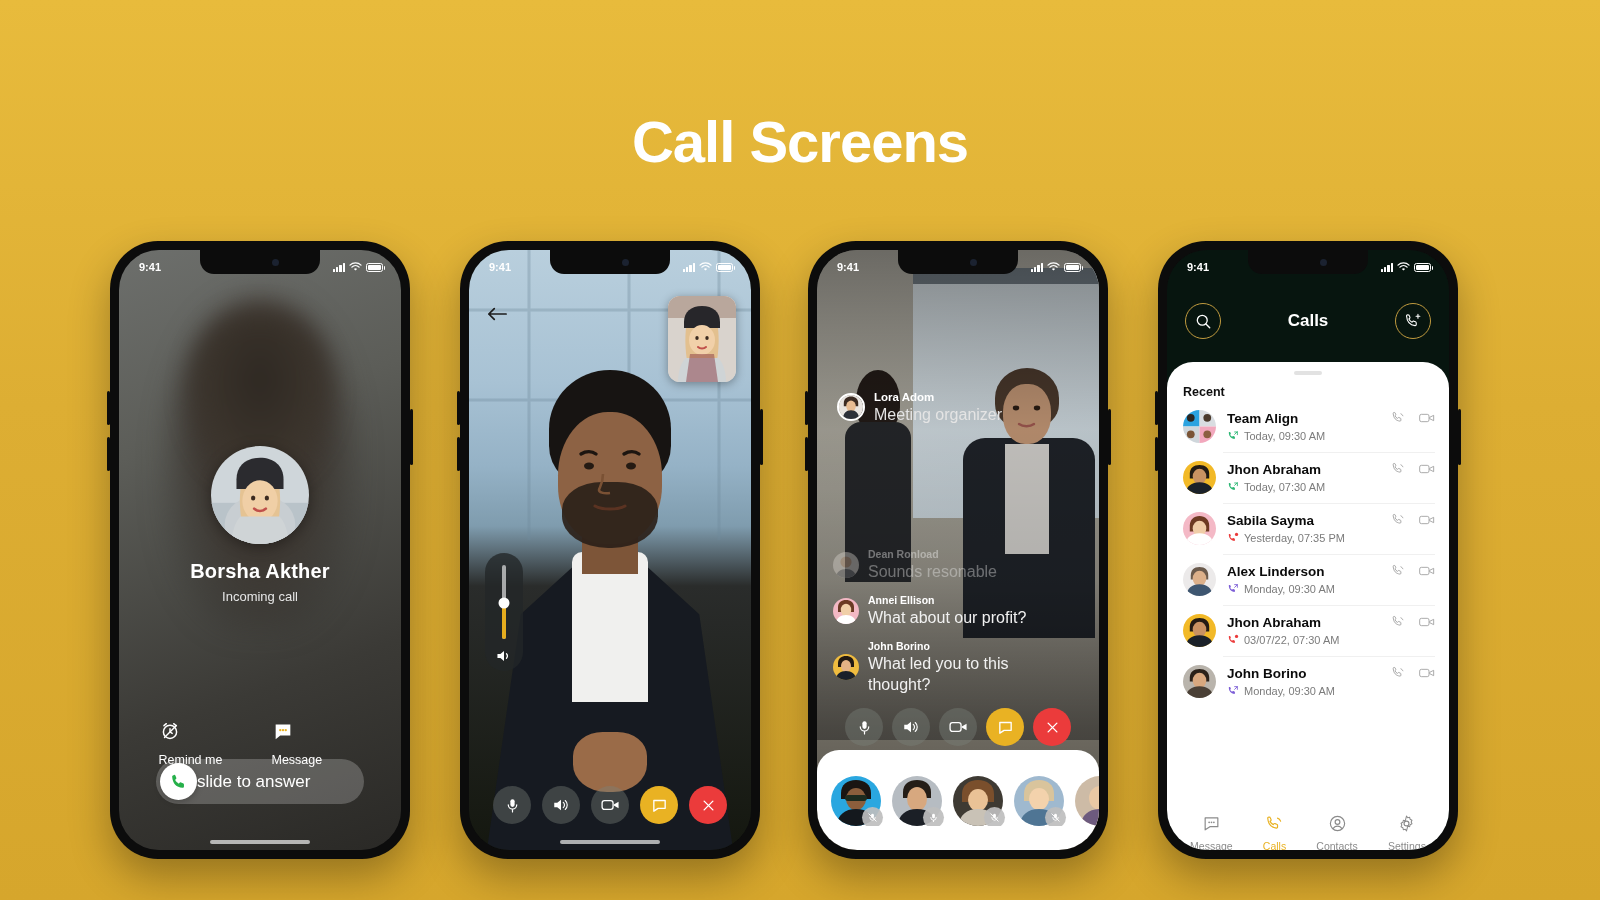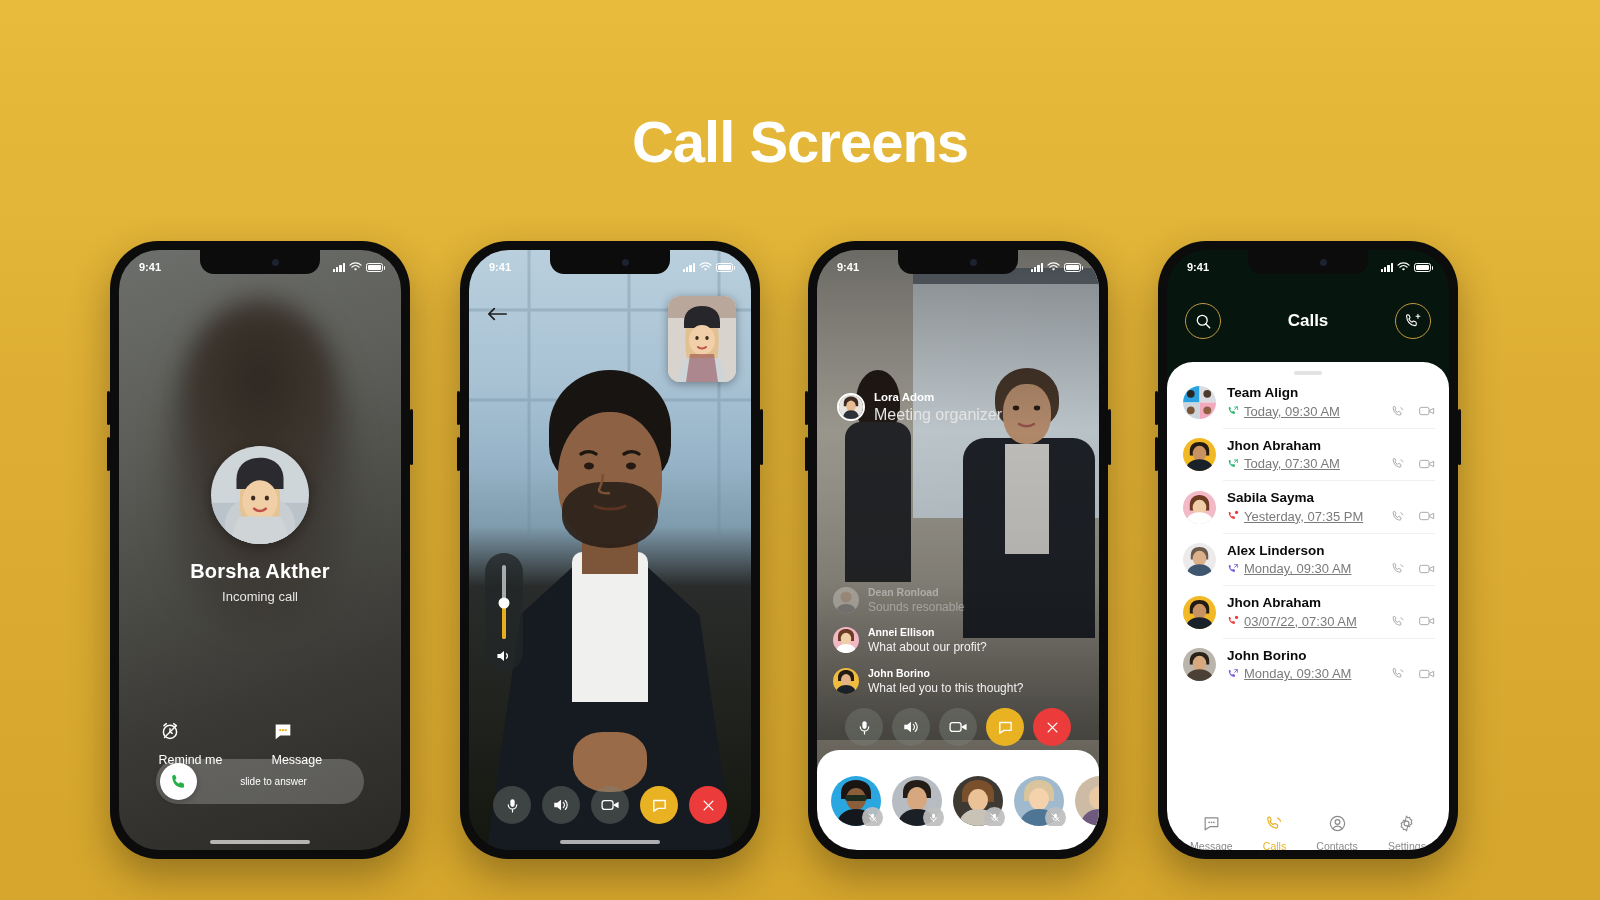--- a/index.html
+++ b/index.html
@@ -81,21 +81,21 @@
   .p1-actions { position:absolute; top:470px; left:0; width:100%; display:flex; justify-content:space-around; padding:0 28px;}
   .p1-act { text-align:left; color:#fff; width:90px; }
   .p1-act .lbl { font-size:12.5px; margin-top:7px; display:block; }
   .slider-answer {
     position:absolute; left:50%; bottom:46px; transform:translateX(-50%);
     width:208px;height:45px;border-radius:23px;
     background: rgba(255,255,255,.22);
     display:flex; align-items:center; padding:4px;
   }
   .slider-knob { width:37px;height:37px;border-radius:50%;background:#fff;display:flex;align-items:center;justify-content:center;box-shadow:0 2px 6px rgba(0,0,0,.25);}
-  .slider-text { flex:1; text-align:center; color:#fff; font-size:10px; padding-right:10px;}
+  .slider-text { flex:1; color:#fff; font-size:17px; padding-right:10px;}
 
   
   #phone2 { left: 460px; top: 241px; }
   .p2-bg { position:absolute; inset:0; background:#0b0e0b; }
   .p2-window {
     position:absolute; inset:0;
     background: linear-gradient(180deg,#b9cfdd 0%, #a8c2d4 22%, #95b2c6 36%, #7f9cae 46%, #2a2c2b 56%, #14170f 100%);
   }
   .p2-winlines { position:absolute; top:0; left:0; width:100%; height:290px; opacity:.35;}
   .p2-person {
@@ -149,46 +149,46 @@
   .p3-scrim { position:absolute; inset:0; background:linear-gradient(180deg,rgba(0,0,0,.42) 0%,rgba(0,0,0,.12) 30%,rgba(0,0,0,.18) 55%,rgba(0,0,0,.45) 80%,rgba(0,0,0,.55) 100%); }
   .p3-title { position:absolute; left:20px; top:62px; color:#fff; font-size:24px; font-weight:bold; line-height:1.22; letter-spacing:-.3px;}
   .p3-org { position:absolute; left:20px; top:140px; display:flex; align-items:center; gap:9px;}
   .p3-org .av { width:28px;height:28px;border-radius:50%;overflow:hidden;border:2px solid #fff;}
   .p3-org .nm { color:#fff;font-size:11.5px;font-weight:bold;line-height:1.35;}
   .p3-org .rl { color:#e4e4e4;font-size:16px;}
   .p3-chat { position:absolute; left:16px; bottom:144px; width:230px;}
   .chat-row { display:flex; align-items:center; gap:9px; margin-bottom:10px;}
   .chat-row .av { width:26px;height:26px;border-radius:50%;overflow:hidden;flex:0 0 26px;}
   .chat-row .nm { color:#fff; font-size:10.5px; font-weight:bold; line-height:1.35;}
-  .chat-row .ms { color:#f1f1f1; font-size:12px; line-height:1.35;}
+  .chat-row .ms { color:#f1f1f1; font-size:16px; line-height:1.35;}
   .chat-row.faded { opacity:.38; }
   .p3-ctrls { position:absolute; left:0; bottom:104px; width:100%; display:flex; justify-content:center; gap:9px; z-index:25;}
   .p3-sheet { position:absolute; left:0; bottom:0; width:100%; height:100px; background:#fff; border-radius:22px 22px 40px 40px;}
   .p3-part { position:absolute; left:0; bottom:24px; width:100%; display:flex; gap:11px; padding-left:14px; overflow:hidden;}
   .part { position:relative; width:50px;height:50px;border-radius:50%;overflow:visible; flex:0 0 50px;}
   .part .img { width:100%;height:100%;border-radius:50%;overflow:hidden;}
   .part .mic { position:absolute; right:-2px; bottom:-2px; width:21px;height:21px;border-radius:50%;
                background:rgba(190,190,190,.92); display:flex;align-items:center;justify-content:center;}
 
   
   #phone4 { left: 1158px; top: 241px; }
   .p4-bg { position:absolute; inset:0; background:#07150f; }
   .p4-head { position:absolute; top:40px; left:0; width:100%; height:62px; display:flex; align-items:center; justify-content:space-between; padding:0 18px;}
   .circ-btn { width:36px;height:36px;border-radius:50%; border:1.4px solid #c09a3e; display:flex;align-items:center;justify-content:center; cursor:pointer;}
   .p4-title { color:#fff; font-size:17px; font-weight:bold;}
   .p4-sheet { position:absolute; left:0; top:112px; width:100%; height:506px; background:#fff; border-radius:26px 26px 40px 40px; overflow:hidden;}
   .grab { width:28px;height:4px;border-radius:3px;background:#e2e2e2;margin:9px auto 0;}
   .recent-lbl { font-size:12.5px; font-weight:bold; color:#0e0e0e; padding:10px 0 2px 16px;}
-  .call-row { display:flex; align-items:flex-end; padding:9px 14px 9px 16px; position:relative;}
+  .call-row { display:flex; align-items:flex-start; padding:9px 14px 9px 16px; position:relative;}
   .call-row + .call-row::before { content:""; position:absolute; left:56px; right:14px; top:0; height:1px; background:#f0f0f0;}
   .call-row .avt { width:33px;height:33px;border-radius:50%;overflow:hidden; flex:0 0 33px; margin-right:11px;}
   .call-row .info { flex:1; min-width:0;}
   .call-row .cn { font-size:13.5px; font-weight:bold; color:#0b0b0b; line-height:1.3;}
   .call-row .meta { display:flex; align-items:center; gap:5px; margin-top:2px;}
-  .call-row .tm { font-size:13px; color:#7b7b7b;text-decoration:underline;}
+  .call-row .tm { font-size:11px; color:#7b7b7b;}
   .row-acts { display:flex; align-items:center; gap:13px; }
   .p4-nav { position:absolute; left:0; bottom:16px; width:100%; display:flex; justify-content:space-around; padding:0 8px;}
   .nav-item { text-align:center; color:#8b8b8b; cursor:pointer;}
   .nav-item .nl { font-size:10.5px; display:block; margin-top:3px;}
   .nav-item.active { color:#e9b223; }
 
   
   .av-img { width:100%; height:100%; display:block; }
 </style>
 </head>
@@ -652,20 +652,21 @@
       <div class="circ-btn">
         <svg width="18" height="18" viewBox="0 0 24 24">
           <path d="M5.6 3.8c.7 0 1.1.3 1.4 1l.9 2.2c.2.7 0 1.2-.5 1.6l-.9.7c.9 2 2.3 3.4 4.3 4.3l.7-.9c.4-.5.9-.7 1.6-.5l2.2.9c.7.3 1 .7 1 1.4v2.2c0 .9-.7 1.6-1.6 1.5C8 17.6 4 13.6 3.4 5.4c-.1-1 .6-1.8 1.5-1.8z" stroke="#fff" stroke-width="1.5" fill="none" stroke-linejoin="round"></path>
           <path d="M18.6 3.2v5M16.1 5.7h5" stroke="#fff" stroke-width="1.5" stroke-linecap="round"></path>
         </svg>
       </div>
     </div>
 
     <div class="p4-sheet">
       <div class="grab"></div>
+      <div class="recent-lbl">Recent</div>
 
       <div class="call-row">
         <div class="avt">
             <svg viewBox="0 0 34 34" class="av-img">
               <rect width="17" height="17" fill="#2ba3e0"></rect>
               <rect x="17" width="17" height="17" fill="#d9dde1"></rect>
               <rect y="17" width="17" height="17" fill="#cfd6db"></rect>
               <rect x="17" y="17" width="17" height="17" fill="#f2a8bd"></rect>
               <circle cx="8" cy="8" r="4" fill="#2c2620"></circle>
               <circle cx="25" cy="8" r="4" fill="#4a3a2c"></circle>

